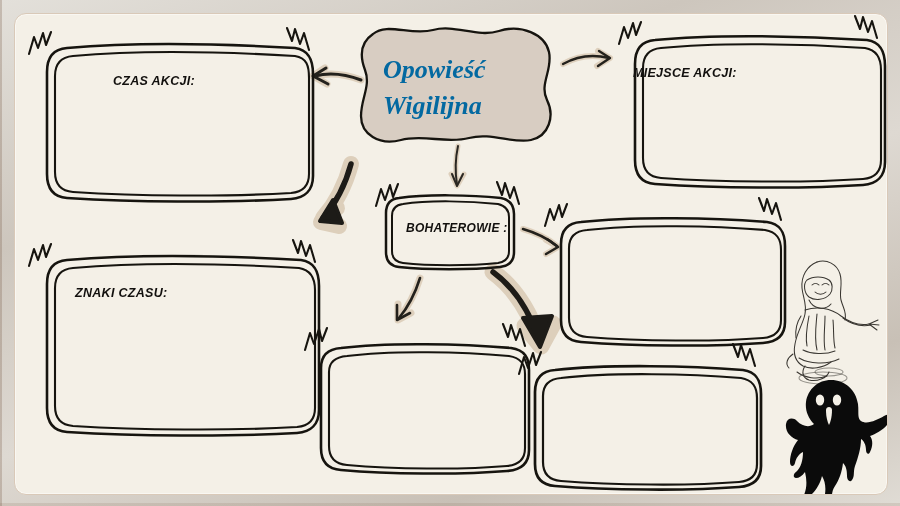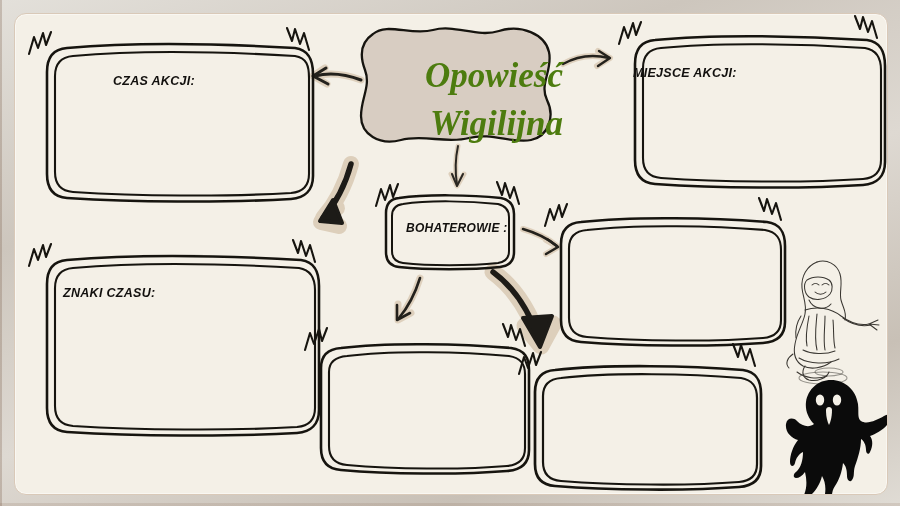--- a/index.html
+++ b/index.html
@@ -58,27 +58,27 @@
     white-space: nowrap;
     user-select: none;
   }
   .lbl-box { font-size: 12.5px; }
   .lbl-small { font-size: 12px; }
   #title-text {
     position: absolute;
     left: 368px;
     top: 38px;
     width: 180px;
-    text-align: right;
+    text-align: left;
     font-family: "Liberation Serif", serif;
     font-weight: bold;
     font-style: italic;
-    font-size: 35px;
+    font-size: 26px;
     line-height: 1.38;
-    color: #4d7c0f;
+    color: #0369a1;
     user-select: none;
   }
 </style>
 </head>
 <body>
 
 <div id="stage">
 
   <div id="frame"></div>
 
@@ -302,17 +302,17 @@
 
     <div id="title-text">
       <div>Opowieść</div>
       <div>Wigilijna</div>
     </div>
 
     <div class="lbl lbl-box" style="left:60px;  top:60px;margin-left:38px;">CZAS AKCJI:</div>
 
     <div class="lbl lbl-box" style="left:618px; top:52px;">MIEJSCE AKCJI:</div>
 
-    <div class="lbl lbl-box" style="left:48px;  top:272px;">ZNAKI CZASU:</div>
+    <div class="lbl lbl-box" style="left:60px;  top:272px;">ZNAKI CZASU:</div>
 
     <div class="lbl lbl-small" style="left:391px; top:207px;">BOHATEROWIE :</div>
   </div>
 </div>
 
 </body></html>

